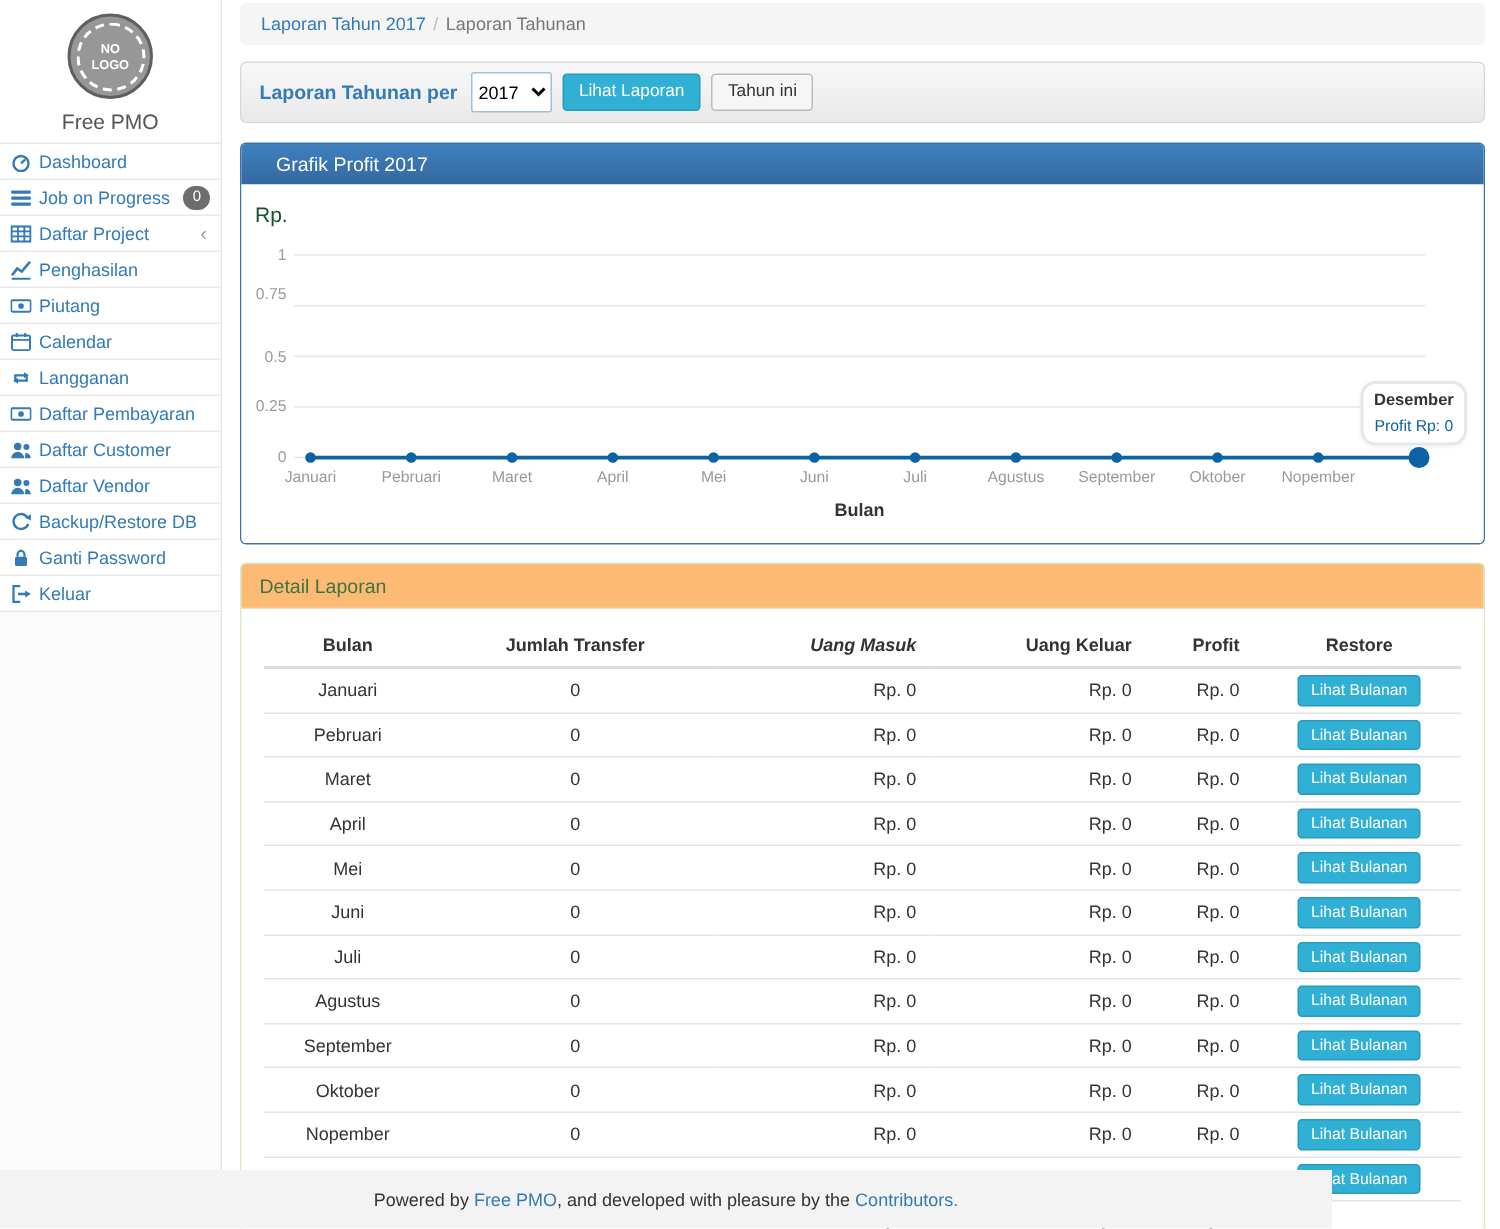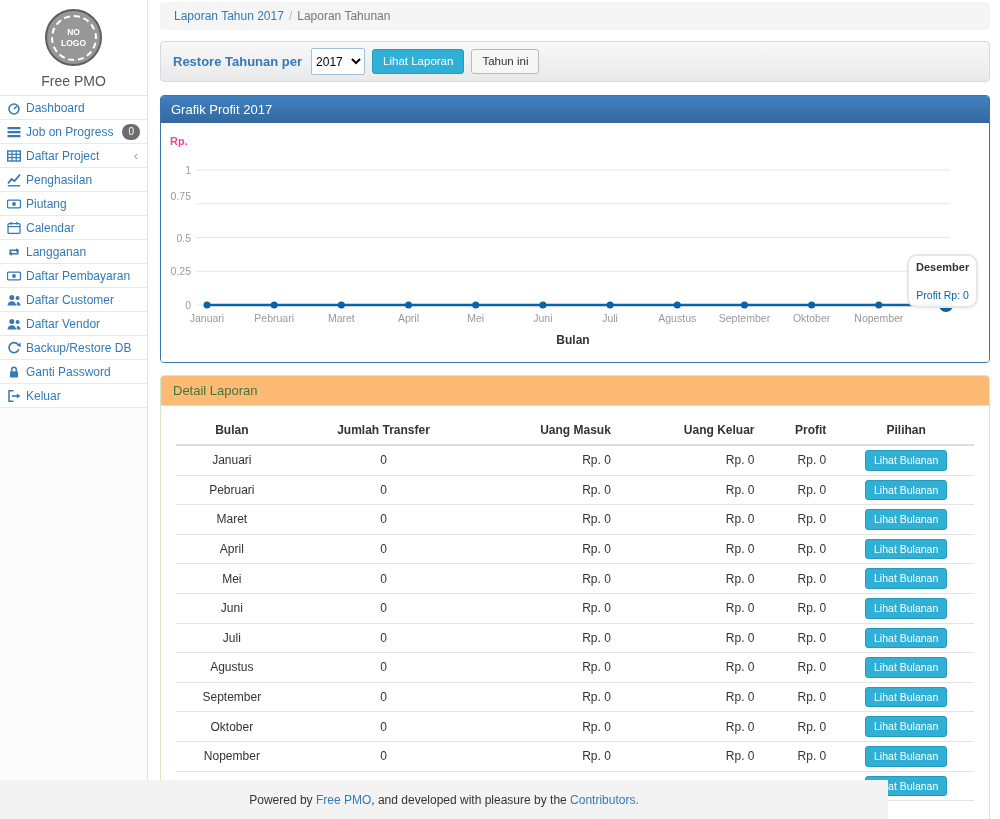--- a/index.html
+++ b/index.html
@@ -76,53 +76,53 @@
     font-family: "Liberation Sans", sans-serif; cursor: pointer;
   }
   .btn { border-radius: 3px; font-size: 11.5px; padding: 6px 10px; cursor: pointer; line-height: 1; font-family: "Liberation Sans", sans-serif; }
   .btn-info { background: #31b0d5; border: 1px solid #269abc; color: #fff; }
   .btn-default { background: #f6f6f6; border: 1px solid #bbb; color: #333; }
 
   
   .chart-panel { margin-top: 13px; border: 1px solid #3a74ad; border-radius: 4px; }
   .chart-header {
     background: linear-gradient(#3f80bf, #34689f);
-    color: #fff; font-size: 13px; padding: 6px 10px;
+    color: #fff; font-size: 13px; padding: 6px 23px;
     border-radius: 3px 3px 0 0;
   }
   .chart-body { position: relative; height: 239px; background: #fff; border-radius: 0 0 3px 3px; }
-  .rp-label { position: absolute; left: 9px; top: 12px; font-weight: bold; font-size: 11px; color: #ec4899; }
+  .rp-label { position: absolute; left: 9px; top: 12px; font-weight: normal; font-size: 14px; color: #14532d; }
   .ytick { position: absolute; left: 0; width: 30px; text-align: right; font-size: 10.5px; color: #9b9b9b; }
   .xtick { position: absolute; font-size: 10.5px; color: #999; width: 90px; text-align: center; }
   .xlabel { position: absolute; font-weight: bold; font-size: 12px; color: #333; text-align: center; }
   .chart-svg { position: absolute; left: 0; top: 0; }
   .chart-tooltip {
     position: absolute; left: 746px; top: 131px;
     background: rgba(255,255,255,0.96);
     border: 2px solid #e7e7e7; border-radius: 10px;
     padding: 5px 7px; text-align: center; white-space: nowrap;
     box-shadow: 0 1px 3px rgba(0,0,0,0.06);
   }
   .tt-label { font-weight: bold; font-size: 11px; color: #333; }
-  .tt-value { font-size: 10.5px; color: #0b62a4; margin-top: 16px; }
+  .tt-value { font-size: 10.5px; color: #0b62a4; margin-top: 5px; }
 
   
   .detail-panel { margin-top: 12px; border: 1px solid #d6e9c6; border-radius: 4px; }
   .detail-header {
     background: #fdba74; color: #3c763d; font-size: 13px;
     padding: 7px 12px; border-bottom: 1px solid #d6e9c6;
     border-radius: 3px 3px 0 0;
   }
   .detail-body { padding: 10px 15px 12px; background: #fff; border-radius: 0 0 3px 3px; }
   table.report { width: 100%; border-collapse: collapse; font-size: 12px; color: #333; }
   table.report th { font-weight: bold; padding: 7px 12px; border-bottom: 2px solid #ddd; }
   table.report td { padding: 4px 12px; border-top: 1px solid #e4e4e4; height: 24px; }
   .a-c { text-align: center; }
   .a-r { text-align: right; }
-  .col0 { width: 14%; } .col1 { width: 24%; } .col2 { width: 18%; }
+  .col0 { width: 14%; } .col1 { width: 24%; } .col2 { width: 18%; font-style: italic; }
   .col3 { width: 18%; } .col4 { width: 9%; }  .col5 { width: 17%; }
   .btn-xs {
     background: #31b0d5; border: 1px solid #269abc; color: #fff;
     font-size: 10.5px; padding: 3px 8px; border-radius: 3px; cursor: pointer;
     font-family: "Liberation Sans", sans-serif; line-height: 1.2;
   }
   tr.total-row td { font-weight: bold; }
 
   
   .footer {
@@ -280,21 +280,21 @@
     </div>
 </div>
 
 <div class="main">
 
   <div class="breadcrumb">
     <a href="#">Laporan Tahun 2017</a><span class="sep">/</span><span>Laporan Tahunan</span>
   </div>
 
   <div class="toolbar">
-    <span class="toolbar-label">Restore Tahunan per</span>
+    <span class="toolbar-label">Laporan Tahunan per</span>
     <select class="year-select"><option>2017</option></select>
     <button class="btn btn-info">Lihat Laporan</button>
     <button class="btn btn-default">Tahun ini</button>
   </div>
 
   <div class="chart-panel">
     <div class="chart-header">Grafik Profit 2017</div>
     <div class="chart-body" id="chart-body">
         <svg width="828" height="239" class="chart-svg">
           <line x1="35" x2="789" y1="182" y2="182" stroke="#e6e6e6" stroke-width="1"></line>
@@ -345,21 +345,21 @@
     <div class="detail-header">Detail Laporan</div>
     <div class="detail-body">
       <table class="report">
         <thead>
             <tr id="report-head-row">
               <th class="a-c col0">Bulan</th>
               <th class="a-c col1">Jumlah Transfer</th>
               <th class="a-r col2">Uang Masuk</th>
               <th class="a-r col3">Uang Keluar</th>
               <th class="a-r col4">Profit</th>
-              <th class="a-c col5">Pilihan</th>
+              <th class="a-c col5">Restore</th>
             </tr>
           </thead>
         <tbody id="report-body">
             <tr>
               <td class="a-c">Januari</td>
               <td class="a-c">0</td>
               <td class="a-r">Rp. 0</td>
               <td class="a-r">Rp. 0</td>
               <td class="a-r">Rp. 0</td>
               <td class="a-c"><button class="btn-xs">Lihat Bulanan</button></td>

